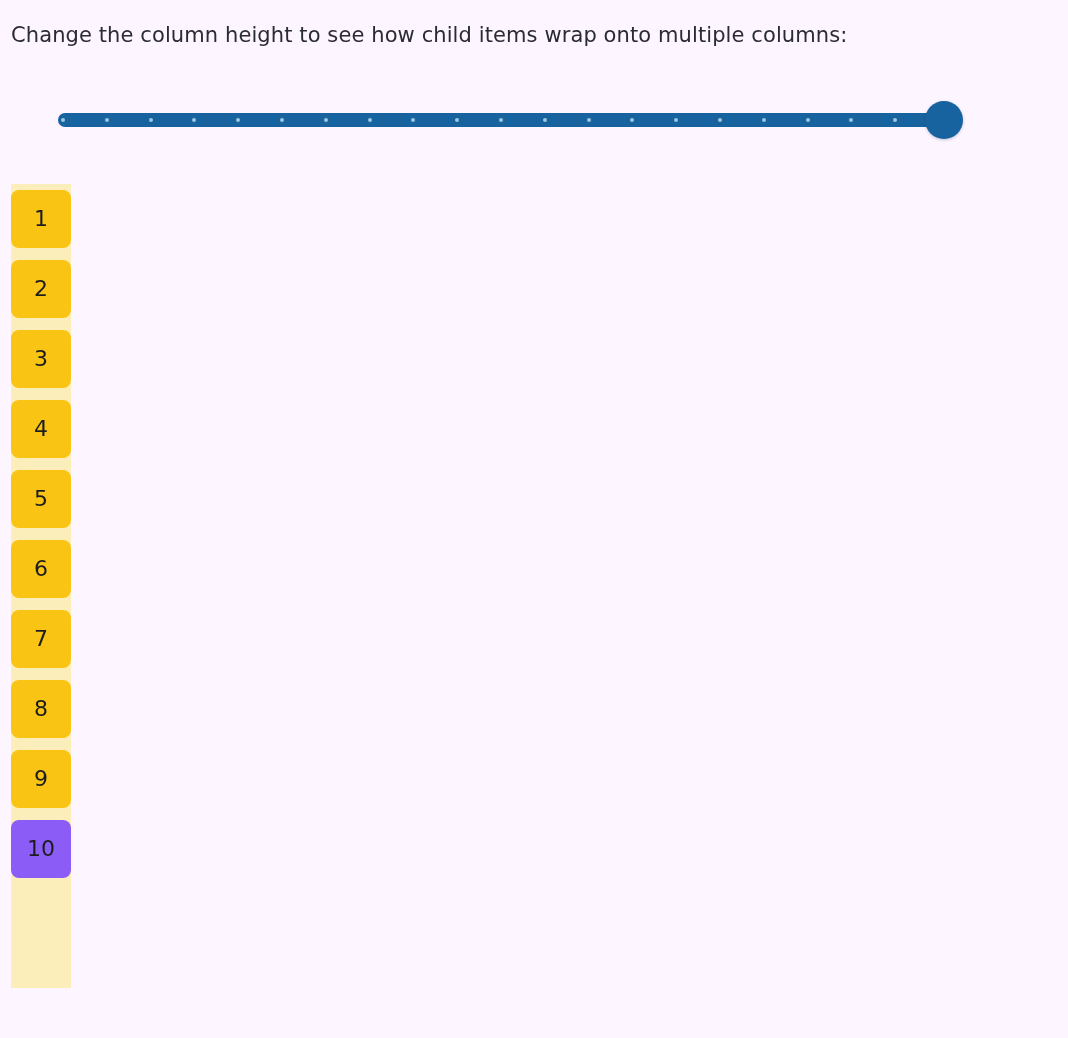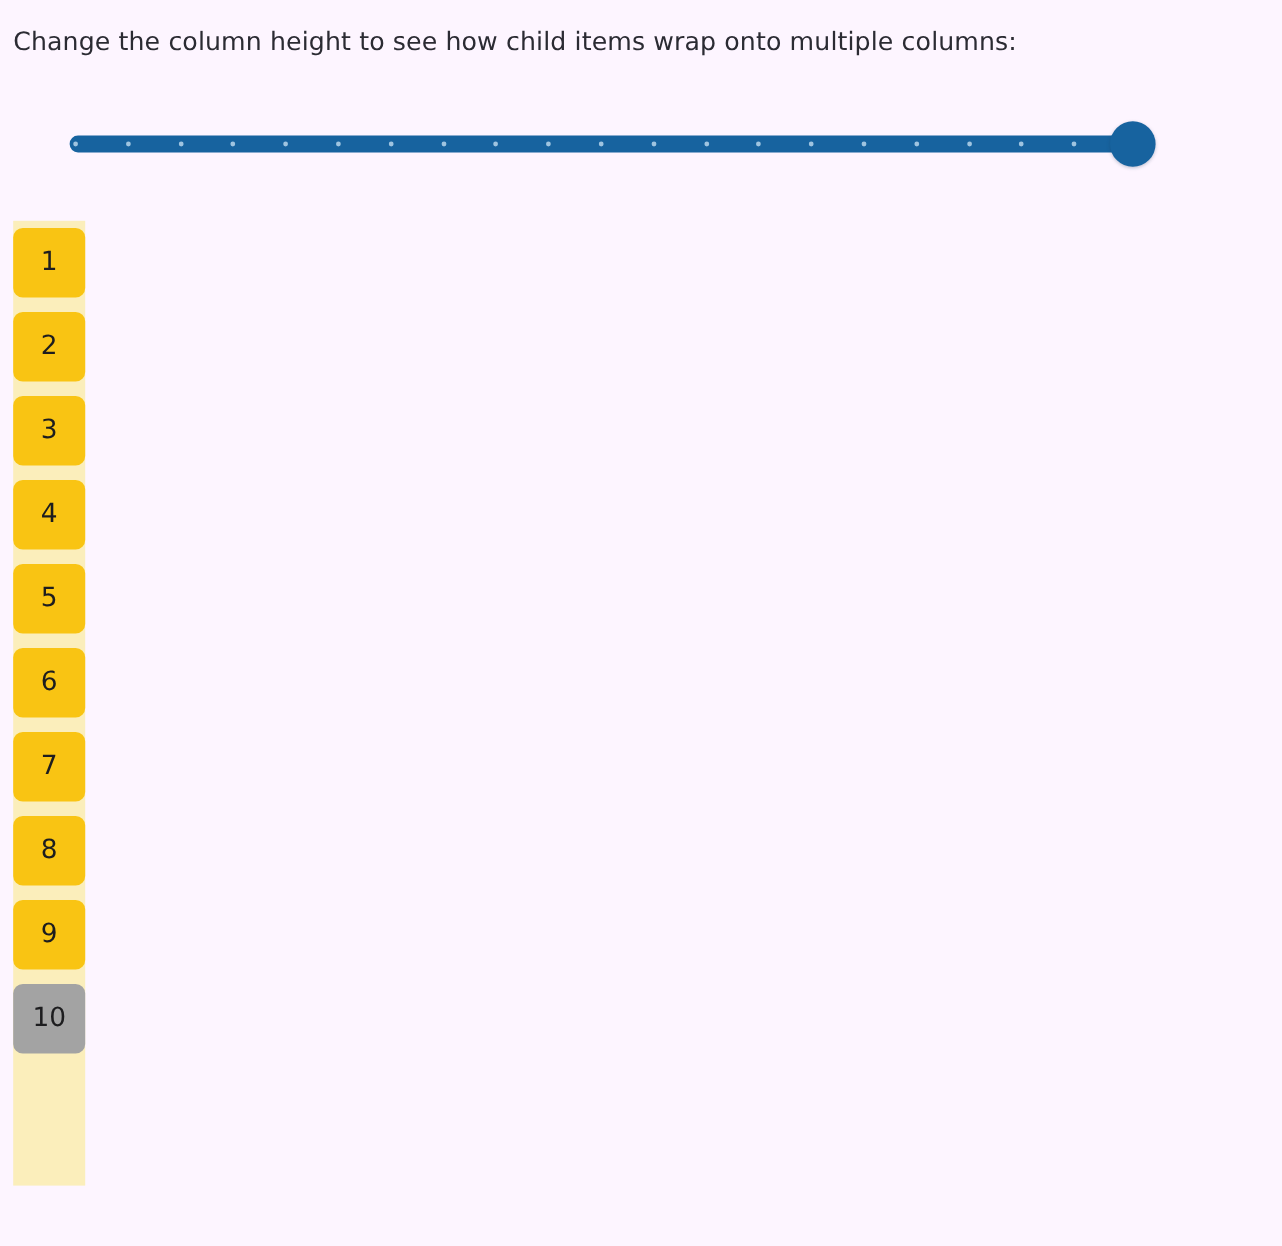--- a/index.html
+++ b/index.html
@@ -143,16 +143,16 @@
   <div class="flex-container" id="flex-container" style="background: rgb(251, 238, 187); width: 60px; height: 804px;">
       <div class="flex-item" style="background: rgb(249, 196, 19); color: rgb(29, 29, 31); width: 60px; height: 58px;">1</div>
       <div class="flex-item" style="background: rgb(249, 196, 19); color: rgb(29, 29, 31); width: 60px; height: 58px;">2</div>
       <div class="flex-item" style="background: rgb(249, 196, 19); color: rgb(29, 29, 31); width: 60px; height: 58px;">3</div>
       <div class="flex-item" style="background: rgb(249, 196, 19); color: rgb(29, 29, 31); width: 60px; height: 58px;">4</div>
       <div class="flex-item" style="background: rgb(249, 196, 19); color: rgb(29, 29, 31); width: 60px; height: 58px;">5</div>
       <div class="flex-item" style="background: rgb(249, 196, 19); color: rgb(29, 29, 31); width: 60px; height: 58px;">6</div>
       <div class="flex-item" style="background: rgb(249, 196, 19); color: rgb(29, 29, 31); width: 60px; height: 58px;">7</div>
       <div class="flex-item" style="background: rgb(249, 196, 19); color: rgb(29, 29, 31); width: 60px; height: 58px;">8</div>
       <div class="flex-item" style="background: rgb(249, 196, 19); color: rgb(29, 29, 31); width: 60px; height: 58px;">9</div>
-      <div class="flex-item" style="background: #a3a3a3; color: rgb(29, 29, 31); width: 60px; height: 58px;">10</div>
+      <div class="flex-item" style="background: #8b5cf6; color: rgb(29, 29, 31); width: 60px; height: 58px;">10</div>
     </div>
 
 </div>
 
 </body></html>

